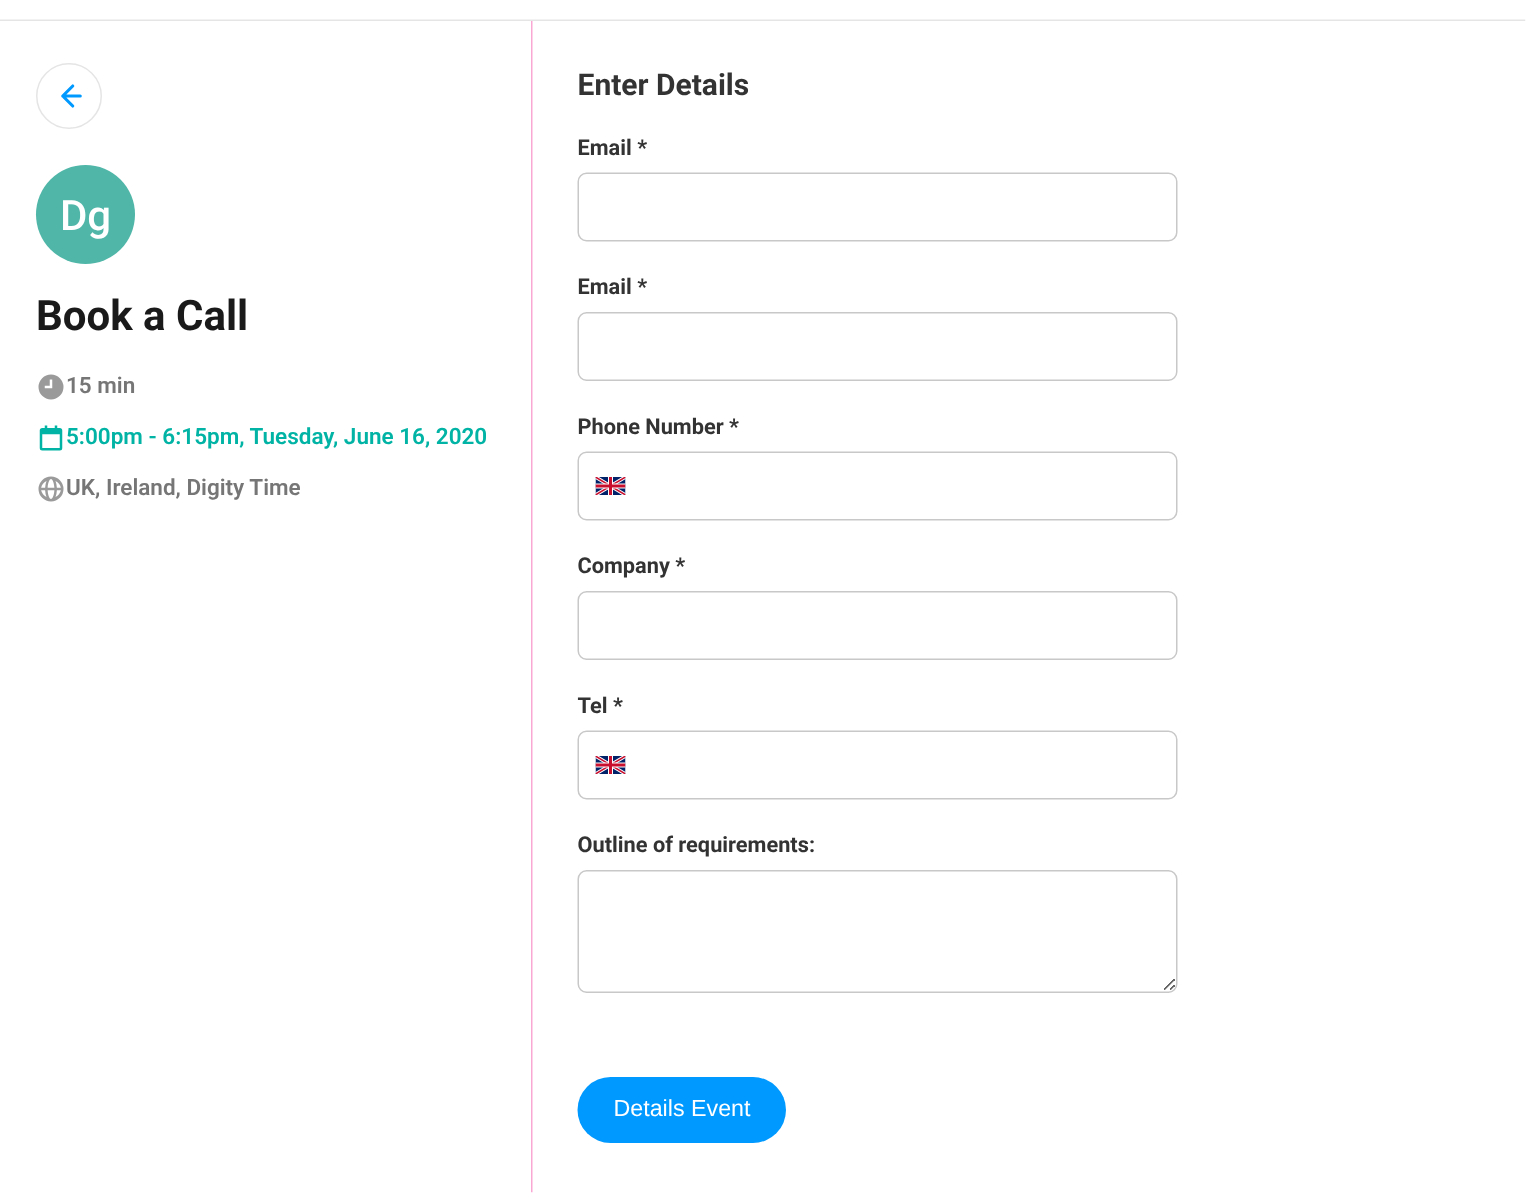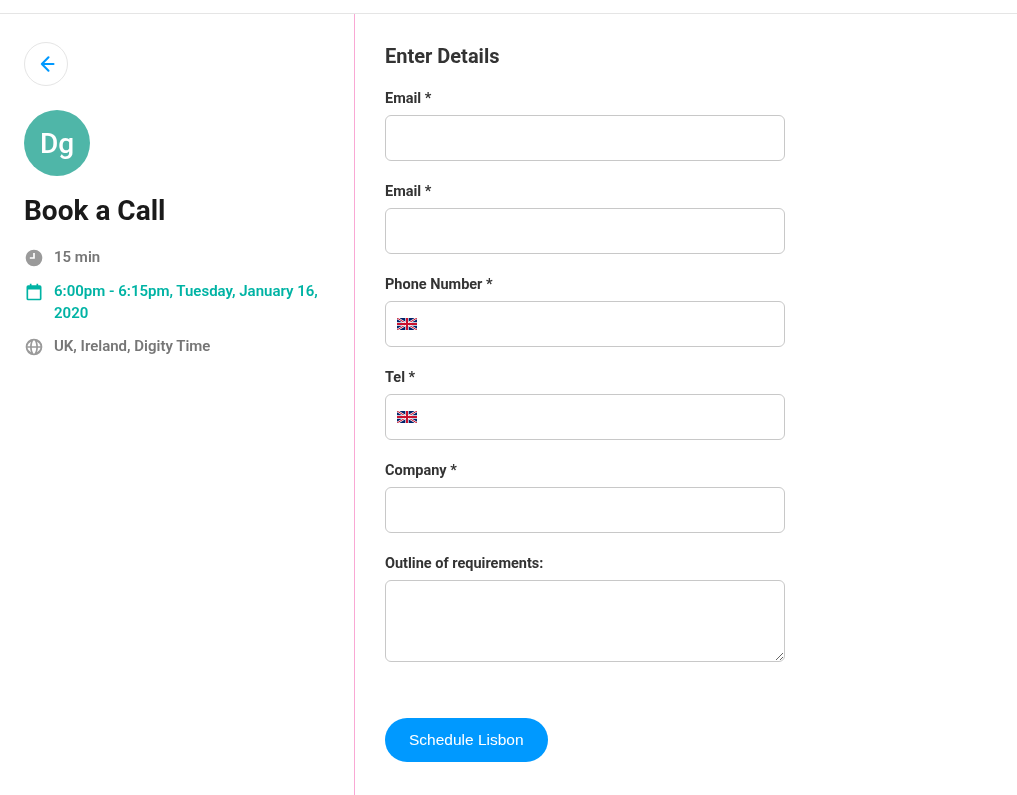--- a/index.html
+++ b/index.html
@@ -69,21 +69,21 @@
     }
     .event-title {
       font-size: 28px;
       font-weight: 700;
       color: #1a1a1a;
       margin-bottom: 20px;
     }
     .meta-row {
       display: flex;
       align-items: flex-start;
-      gap: 10px;
+      gap: 0;
       margin-bottom: 12px;
       color: #767676;
       font-size: 15px;
       font-weight: 600;
     }
     .meta-row.highlight {
       color: #00b3a4;
     }
     .meta-icon {
       width: 20px;
@@ -196,21 +196,21 @@
         <path d="M12 2a10 10 0 1 0 0 20 10 10 0 0 0 0-20zm1 11H7v-2h4V6h2v7z"></path>
       </svg>
       <span class="meta-text">15 min</span>
     </div>
 
 
     <div class="meta-row highlight">
       <svg class="meta-icon" viewBox="0 0 24 24">
         <path d="M19 4h-2V2h-2v2H9V2H7v2H5a2 2 0 0 0-2 2v14a2 2 0 0 0 2 2h14a2 2 0 0 0 2-2V6a2 2 0 0 0-2-2zm0 16H5V9h14z"></path>
       </svg>
-      <span class="meta-text">6:00pm - 6:15pm, Tuesday, January 16, 2020</span>
+      <span class="meta-text">5:00pm - 6:15pm, Tuesday, June 16, 2020</span>
     </div>
 
     <div class="meta-row">
       <svg class="meta-icon" viewBox="0 0 24 24">
         <path d="M12 2a10 10 0 1 0 0 20 10 10 0 0 0 0-20zm7.9 9h-3.2a16 16 0 0 0-1.1-5.4A8 8 0 0 1 19.9 11zM12 4c1 0 2.4 2.6 2.7 7H9.3C9.6 6.6 11 4 12 4zM8.4 5.6A16 16 0 0 0 7.3 11H4.1a8 8 0 0 1 4.3-5.4zM4.1 13h3.2a16 16 0 0 0 1.1 5.4A8 8 0 0 1 4.1 13zM12 20c-1 0-2.4-2.6-2.7-7h5.4c-.3 4.4-1.7 7-2.7 7zm3.6-1.6a16 16 0 0 0 1.1-5.4h3.2a8 8 0 0 1-4.3 5.4z"></path>
       </svg>
       <span class="meta-text">UK, Ireland, Digity Time</span>
     </div>
 
   </aside>
@@ -237,40 +237,40 @@
           <path d="M0 0 L60 36 M60 0 L0 36" stroke="#fff" stroke-width="7"></path>
           <path d="M0 0 L60 36 M60 0 L0 36" stroke="#C8102E" stroke-width="3"></path>
           <path d="M30 0 V36 M0 18 H60" stroke="#fff" stroke-width="10"></path>
           <path d="M30 0 V36 M0 18 H60" stroke="#C8102E" stroke-width="6"></path>
         </svg>
         <input type="tel" class="form-input phone" value="" style="">
       </div>
     </div>
 
     <div class="form-group">
+      <label class="form-label">Company *</label>
+      <input type="text" class="form-input" value="" style="">
+    </div>
+
+    <div class="form-group">
       <label class="form-label">Tel *</label>
       <div class="phone-wrap">
         <svg class="flag-icon" viewBox="0 0 60 36">
           <rect width="60" height="36" fill="#012169"></rect>
           <path d="M0 0 L60 36 M60 0 L0 36" stroke="#fff" stroke-width="7"></path>
           <path d="M0 0 L60 36 M60 0 L0 36" stroke="#C8102E" stroke-width="3"></path>
           <path d="M30 0 V36 M0 18 H60" stroke="#fff" stroke-width="10"></path>
           <path d="M30 0 V36 M0 18 H60" stroke="#C8102E" stroke-width="6"></path>
         </svg>
         <input type="tel" class="form-input phone" value="" style="">
       </div>
     </div>
 
     <div class="form-group">
-      <label class="form-label">Company *</label>
-      <input type="text" class="form-input" value="" style="">
-    </div>
-
-    <div class="form-group">
       <label class="form-label">Outline of requirements:</label>
       <textarea class="form-textarea" value="" style=""></textarea>
     </div>
 
-    <button class="schedule-button">Schedule Lisbon</button>
+    <button class="schedule-button">Details Event</button>
 
   </main>
 
 </div>
 
 </body></html>

